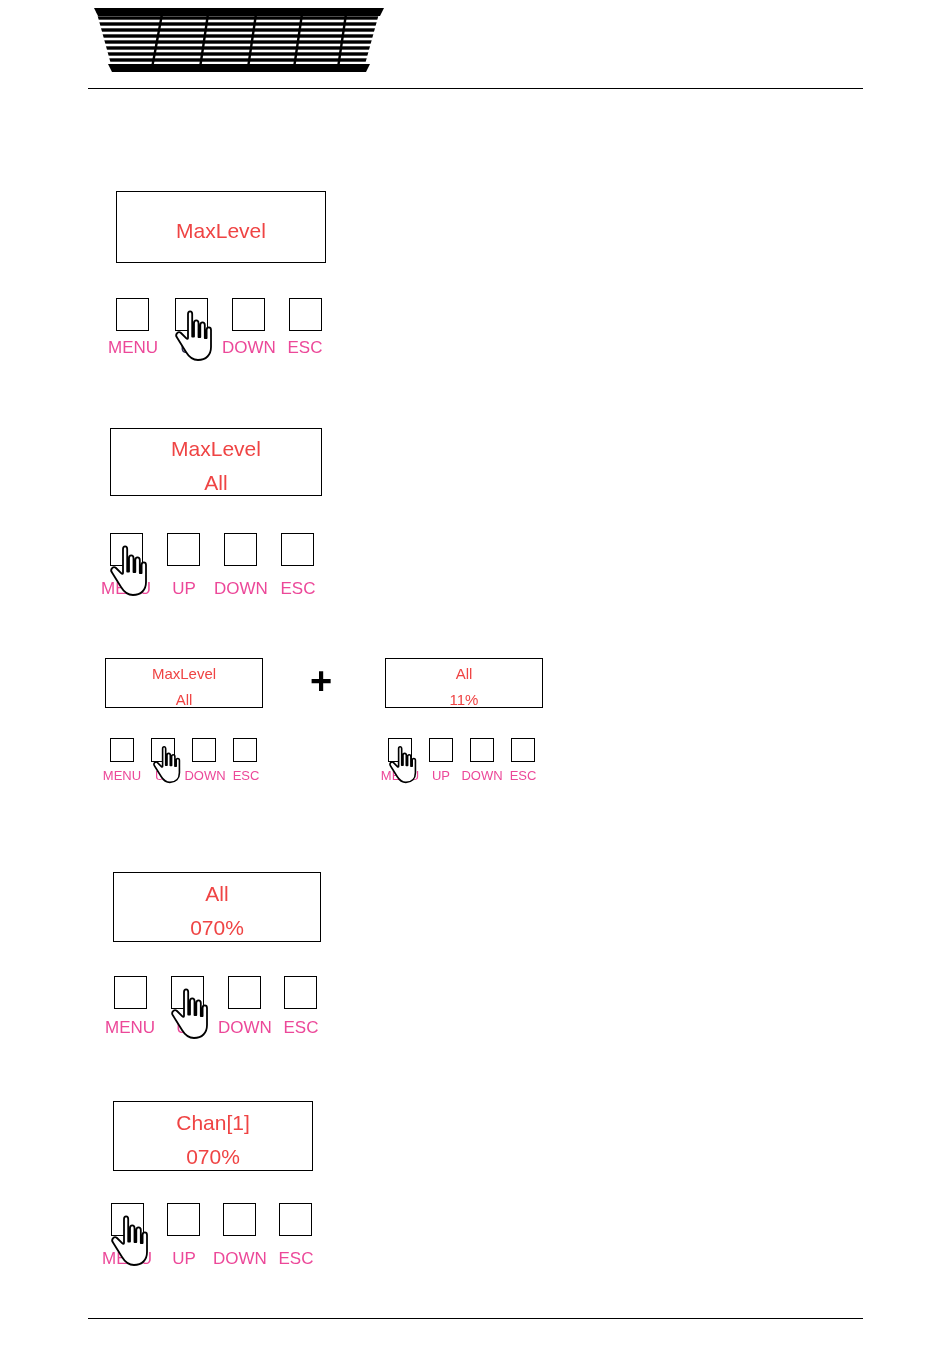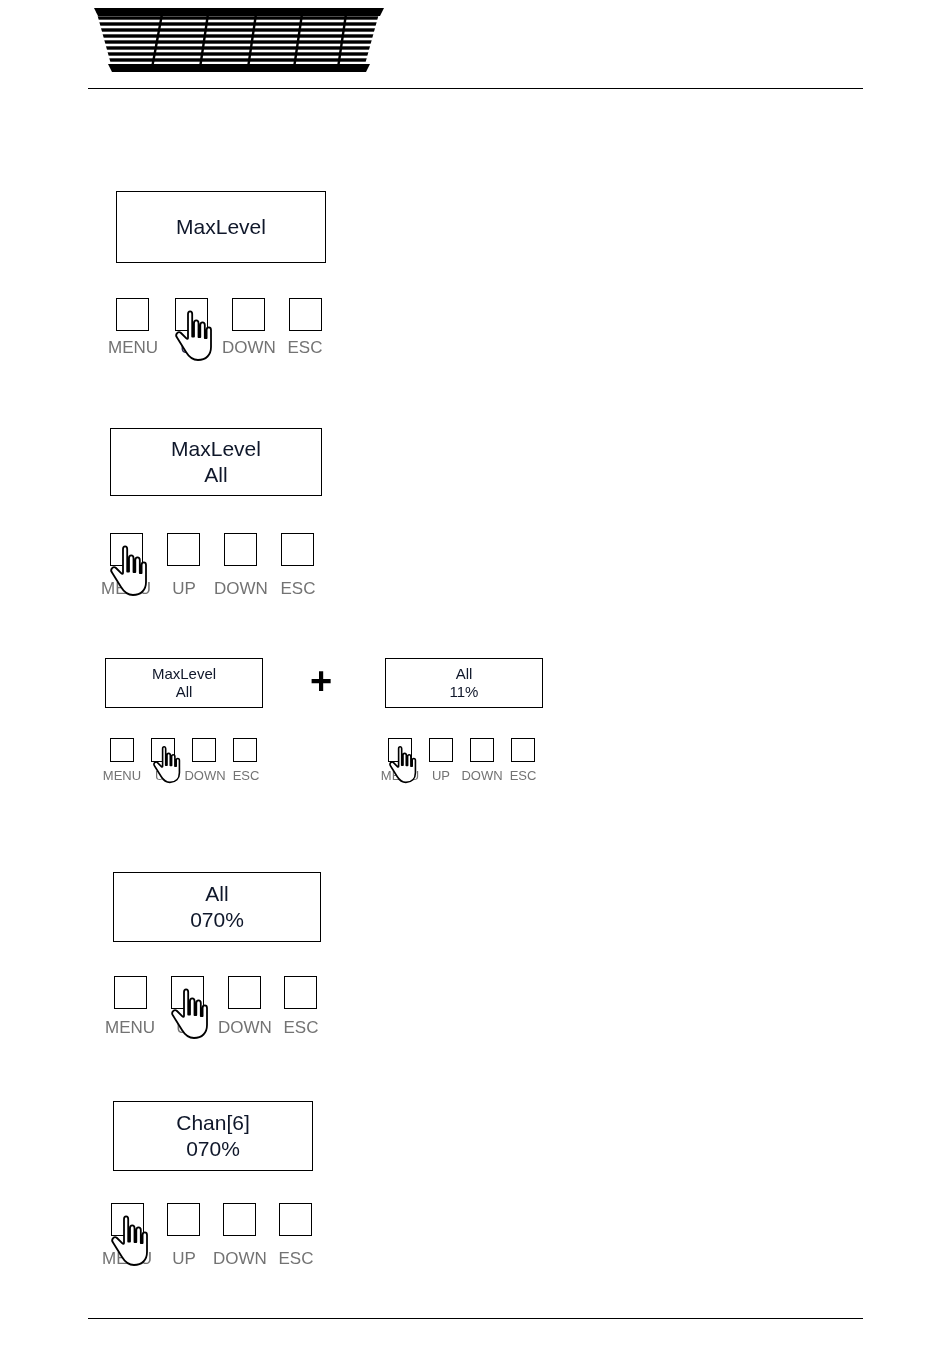--- a/index.html
+++ b/index.html
@@ -41,38 +41,39 @@
     position: absolute;
     box-sizing: border-box;
     border: 1.6px solid #000;
     background: #fff;
     display: flex;
     flex-direction: column;
     align-items: center;
     justify-content: center;
   }
   .lcd .line {
-    color: #0f172a;
+    color: #ef4444;
     line-height: 1.22;
     white-space: pre;
+    margin-top: 8px;
   }
 
   
   .btnrow {
     position: absolute;
   }
   .btn {
     position: absolute;
     box-sizing: border-box;
     border: 1.6px solid #000;
     background: #fff;
   }
   .blabel {
     position: absolute;
-    color: #737373;
+    color: #ec4899;
     white-space: nowrap;
     text-align: center;
   }
 
   
   .hand {
     position: absolute;
     pointer-events: none;
   }
 
@@ -220,21 +221,21 @@
   <div class="blabel" style="left:50px; top:42px; width:48px; font-size:17px;">UP</div>
   <div class="blabel" style="left:101px;top:42px; width:60px; font-size:17px;">DOWN</div>
   <div class="blabel" style="left:161px;top:42px; width:52px; font-size:17px;">ESC</div>
 
   <svg class="hand" style="left:50px; top:10px;" width="52" height="62" viewBox="0 0 52 62">
     <path d="M20,6 L20,30 C20,31 19,31 18.4,30.4 L13,25 C10.5,22.6 6.5,26 9,29.6 L18,44 C21,49 24,52 30,52 C38,52 43,47 43,39 L43,22 C43,18.6 38.6,18.6 38.6,22 L38.6,30 L36.8,30 L36.8,17 C36.8,13.4 32.3,13.4 32.3,17 L32.3,29 L30.5,29 L30.5,15 C30.5,11.4 26,11.4 26,15 L26,28.6 L24.2,28.6 L24.2,6 C24.2,2.4 20,2.4 20,6 Z" fill="#ffffff" stroke="#000000" stroke-width="1.8" stroke-linejoin="round"></path>
   </svg>
 </div>
 
 <div class="lcd" style="left:113px; top:1101px; width:200px; height:70px;">
-  <div class="line" style="font-size:21px;">Chan[6]</div>
+  <div class="line" style="font-size:21px;">Chan[1]</div>
   <div class="line" style="font-size:21px;">070%</div>
 </div>
 
 <div class="btnrow" style="left:111px; top:1203px; width:260px; height:70px;">
   <div class="btn" style="left:0px;  top:0px; width:33px; height:33px;"></div>
   <div class="btn" style="left:56px; top:0px; width:33px; height:33px;"></div>
   <div class="btn" style="left:112px;top:0px; width:33px; height:33px;"></div>
   <div class="btn" style="left:168px;top:0px; width:33px; height:33px;"></div>
 
   <div class="blabel" style="left:-9px; top:46px; width:50px; font-size:17px;">MENU</div>

